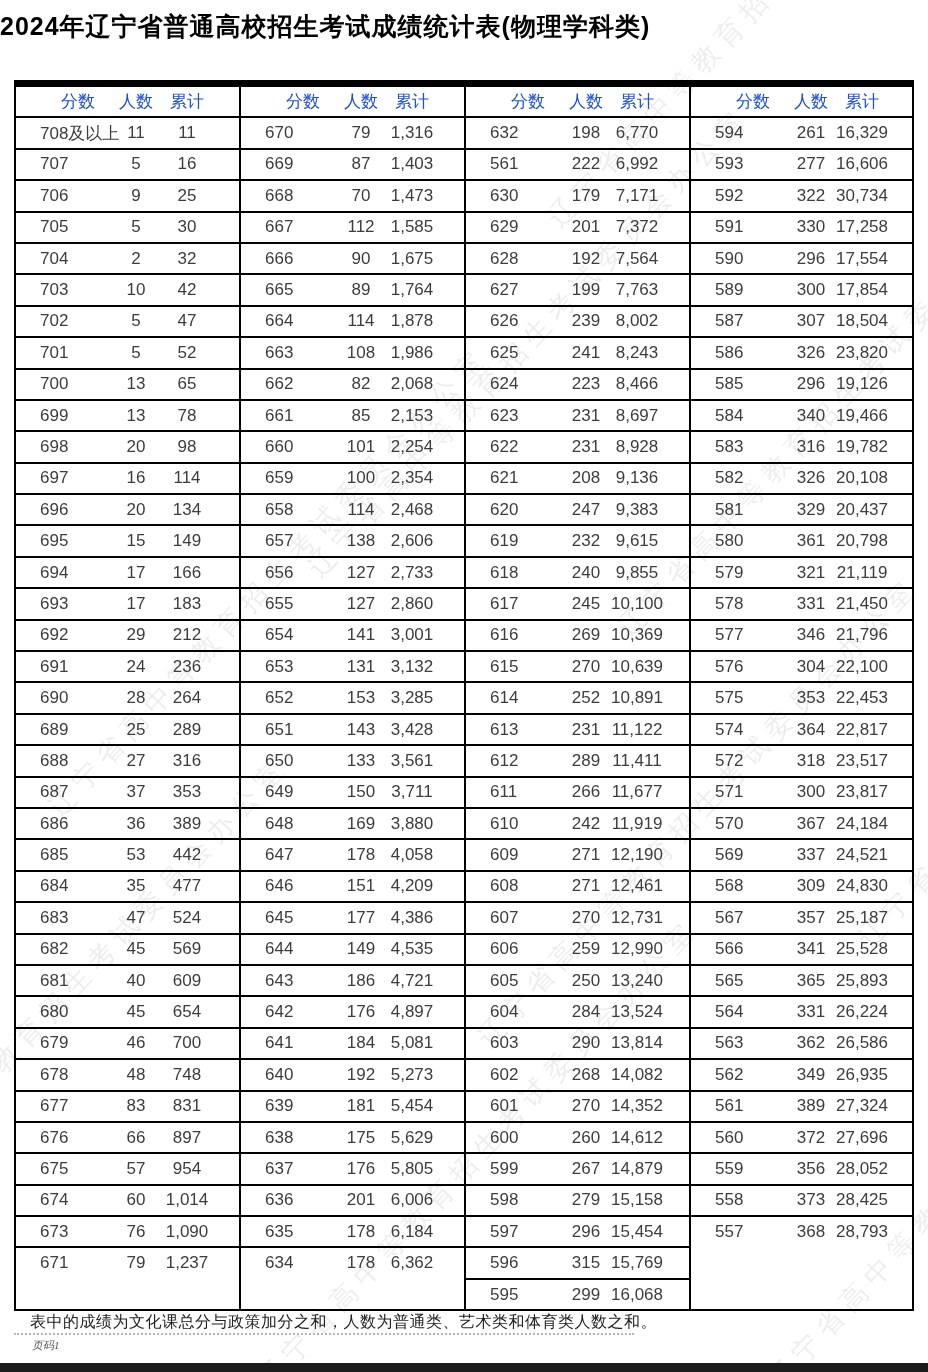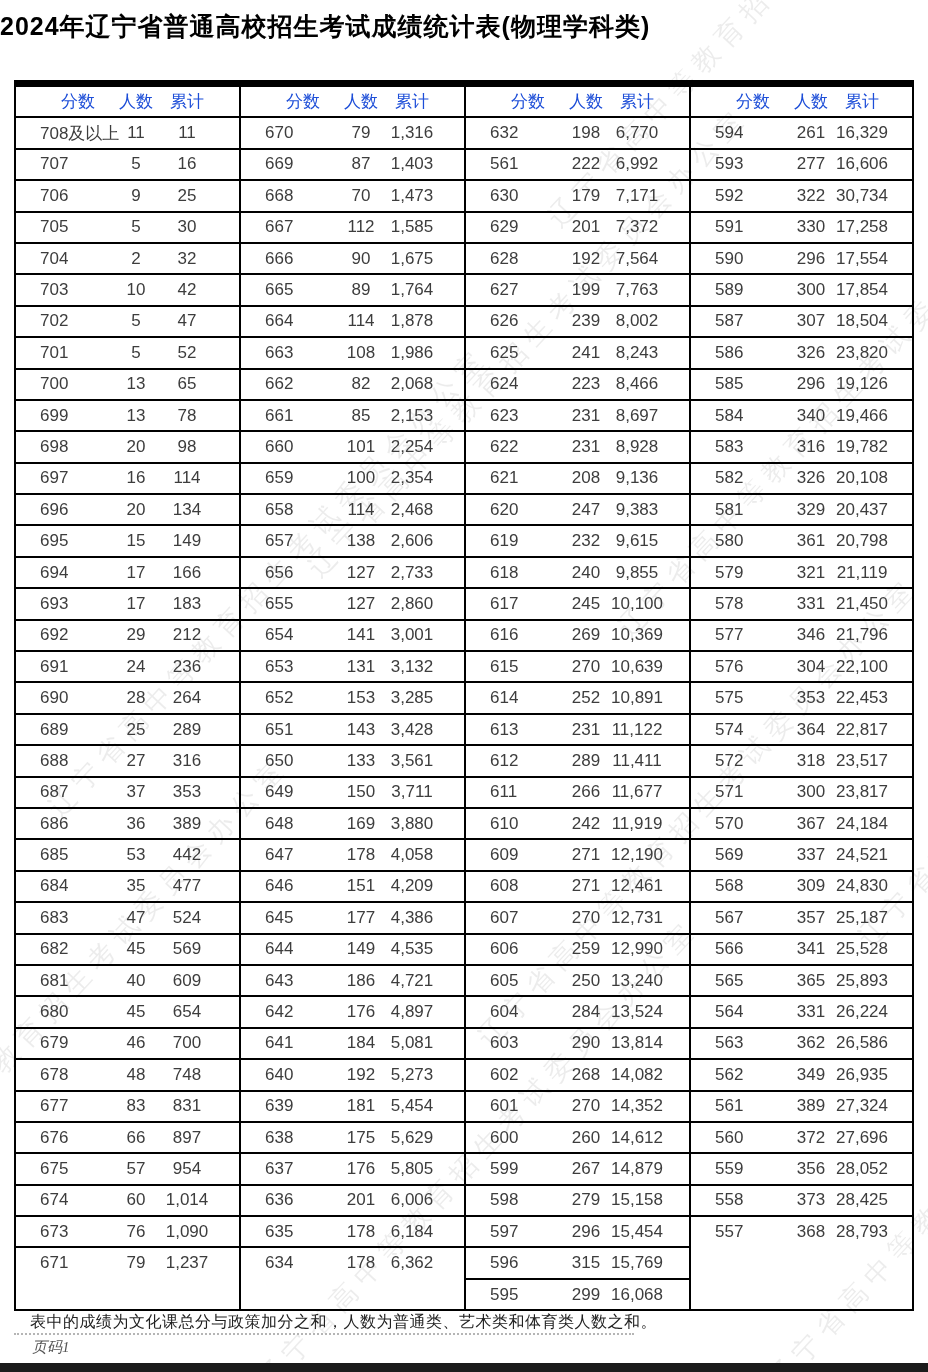--- a/index.html
+++ b/index.html
@@ -44,21 +44,21 @@
   .footnote{
     position:absolute;left:30px;top:1312px;z-index:2;
     font-size:16px;color:#222;letter-spacing:0.5px;
   }
   .dotted-sep{
     position:absolute;left:14px;top:1333px;width:620px;height:0;
     border-top:2px dotted #b5b5b5;z-index:2;
   }
   .page-number{
     position:absolute;left:32px;top:1338px;z-index:2;
-    font-size:15px;color:#555;font-style:italic;
+    font-size:11px;color:#555;font-style:italic;
     font-family:"Liberation Serif","DejaVu Serif",serif;
   }
   .bottom-bar{
     position:absolute;left:0;bottom:0;width:928px;height:9px;
     background:#1b1b1b;z-index:3;
   }
 </style>
 </head>
 <body>
 

